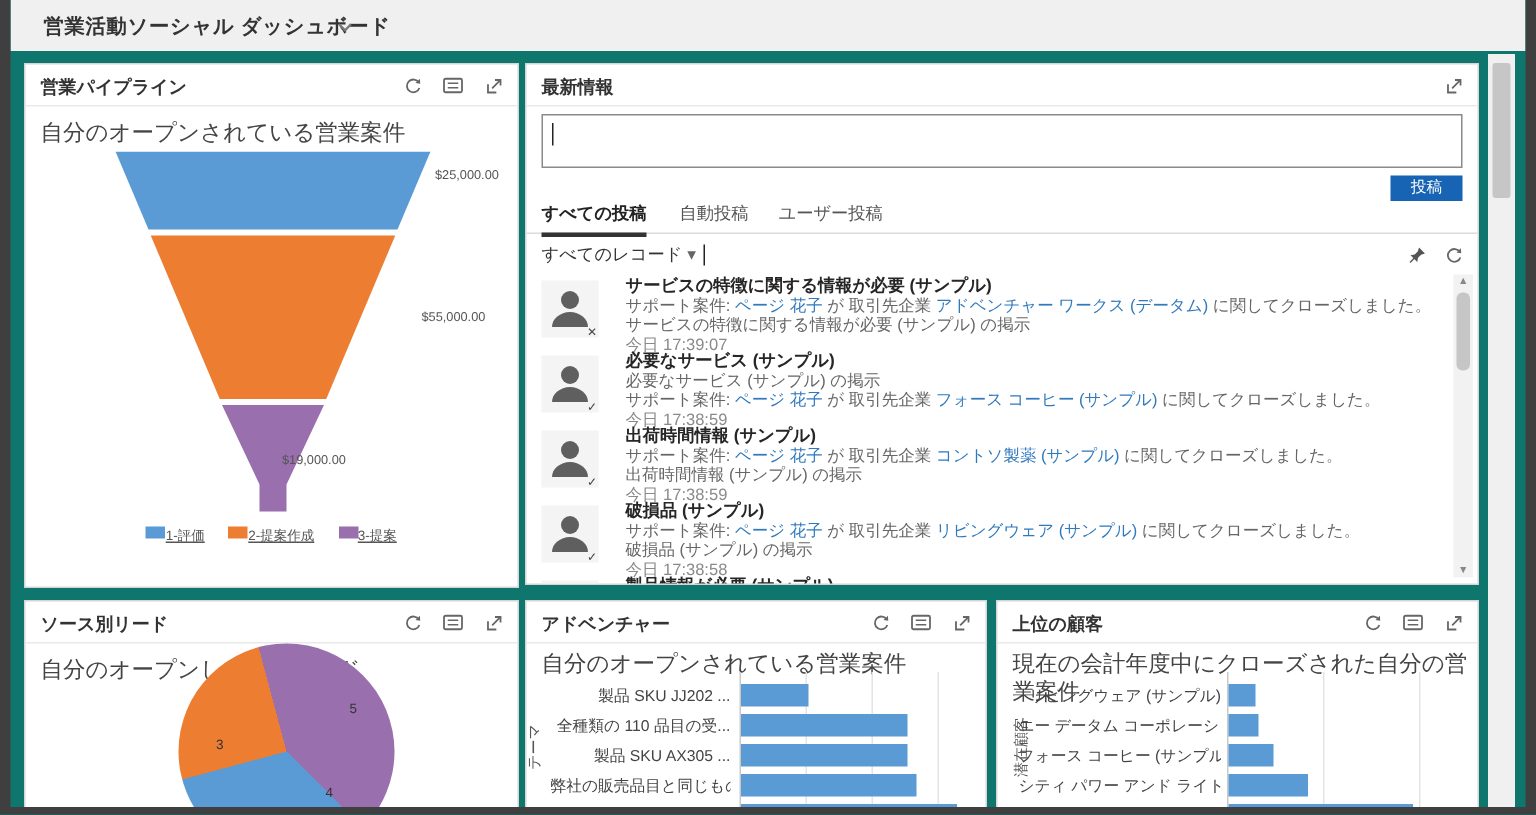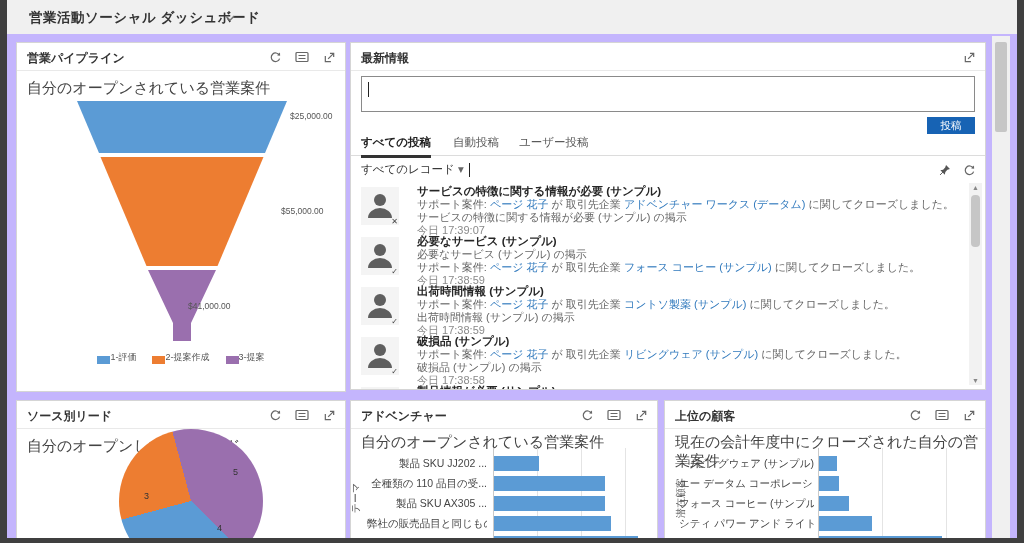--- a/index.html
+++ b/index.html
@@ -1,32 +1,32 @@
 <!DOCTYPE html>
 <html><head>
 <meta charset="utf-8">
 <style>
   * { margin:0; padding:0; box-sizing:border-box; }
   html,body { width:1024px; height:543px; overflow:hidden; }
   body { background:#3f3f3f; font-family:"Liberation Sans","DejaVu Sans",sans-serif; position:relative; }
-  .app { position:absolute; left:7px; top:0; width:1010px; height:538px; background:#c4b5fd; overflow:hidden; }
+  .app { position:absolute; left:7px; top:0; width:1010px; height:538px; background:#0f766e; overflow:hidden; }
   .titlebar { position:absolute; left:0; top:0; width:100%; height:34px; background:#f0f0f0; }
   .titlebar .t { position:absolute; left:22px; top:9px; font-size:13.5px; color:#333; font-weight:bold; letter-spacing:.5px;}
   .titlebar svg { position:absolute; left:218px; top:15px; }
   .panel { position:absolute; background:#fff; border:1px solid #d5d5d5; }
   .phead { position:absolute; left:0; top:0; right:0; height:28px; border-bottom:1px solid #e9e9e9; }
   .ptitle { position:absolute; left:10px; top:7px; font-size:12px; font-weight:bold; color:#333; }
   .picons { position:absolute; right:8px; top:6px; display:flex; gap:11px; align-items:center; }
   .icon-btn { width:16px; height:16px; display:flex; align-items:center; justify-content:center; cursor:pointer; }
   .psub { position:absolute; left:10px; top:36px; font-size:15px; color:#444; }
   
   .funnel-wrap { position:absolute; left:59px; top:58px; width:212px; height:247px; }
   .flabel { position:absolute; font-size:8.5px; color:#555; }
   .legend { position:absolute; left:0; right:0; top:308px; display:flex; justify-content:center; gap:16px; }
-  .legend .li { display:flex; align-items:flex-end; gap:0; font-size:9px; color:#555; }
+  .legend .li { display:flex; align-items:flex-start; gap:0; font-size:9px; color:#555;text-decoration:underline; }
   .sw { width:13px; height:8px; display:inline-block; }
   
   .composer { position:absolute; left:10px; top:33px; right:10px; height:36px; border:1px solid #8a8a8a; background:#fff; }
   .caret-line { position:absolute; width:1px; background:#222; }
   .post-btn { position:absolute; right:10px; top:74px; width:48px; height:17px; color:#fff; font-size:10.5px; text-align:center; line-height:17px; cursor:pointer; }
   .tabs { position:absolute; left:0; right:0; top:92px; height:21px; border-bottom:1px solid #dcdcdc; }
   .tab { position:absolute; top:0; font-size:11.5px; color:#555; cursor:pointer; padding-bottom:5px; }
   .tab.active { color:#222; font-weight:bold; border-bottom:3px solid #333; }
   .filter-row { position:absolute; left:0; right:0; top:118px; height:18px; }
   .filter-lbl { position:absolute; left:10px; top:1px; font-size:11.5px; color:#333; }
@@ -93,21 +93,21 @@
     <span class="psub">自分のオープンされている営業案件</span>
     <div class="funnel-wrap">
       <svg width="212" height="247" viewBox="0 0 212 247">
         <polygon points="1,0 211,0 189,52 23,52" fill="#5B9BD5"></polygon>
         <polygon points="24.5,56 187.5,56 141.5,165 70.5,165" fill="#ED7D31"></polygon>
         <polygon points="72,169 140,169 115,222 115,240 97,240 97,222" fill="#9A6FAE"></polygon>
       </svg>
     </div>
     <span class="flabel" style="left:273px; top:68px;">$25,000.00</span>
     <span class="flabel" style="left:264px; top:163px;">$55,000.00</span>
-    <span class="flabel" style="left:171px; top:258px;">$41,000.00</span>
+    <span class="flabel" style="left:171px; top:258px;">$19,000.00</span>
     <div class="legend">
       <span class="li">
           <span class="sw" style="background: rgb(91, 155, 213);"></span>
           <span>1-評価</span>
         </span>
       <span class="li">
           <span class="sw" style="background: rgb(237, 125, 49);"></span>
           <span>2-提案作成</span>
         </span>
       <span class="li">

